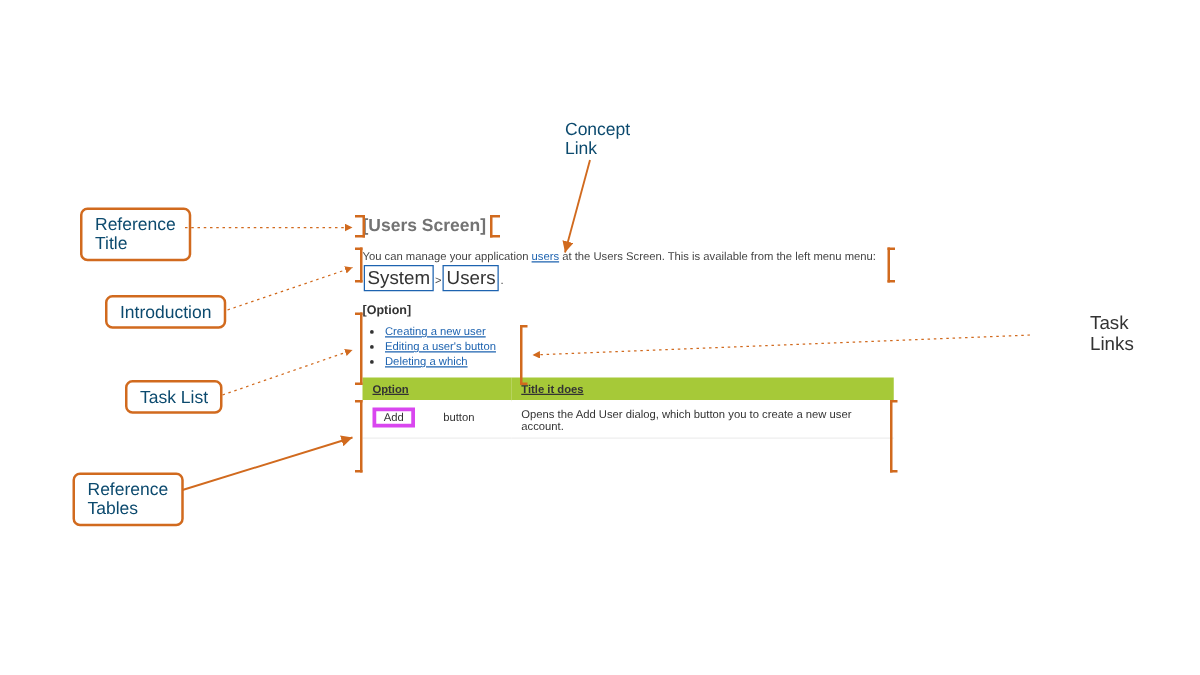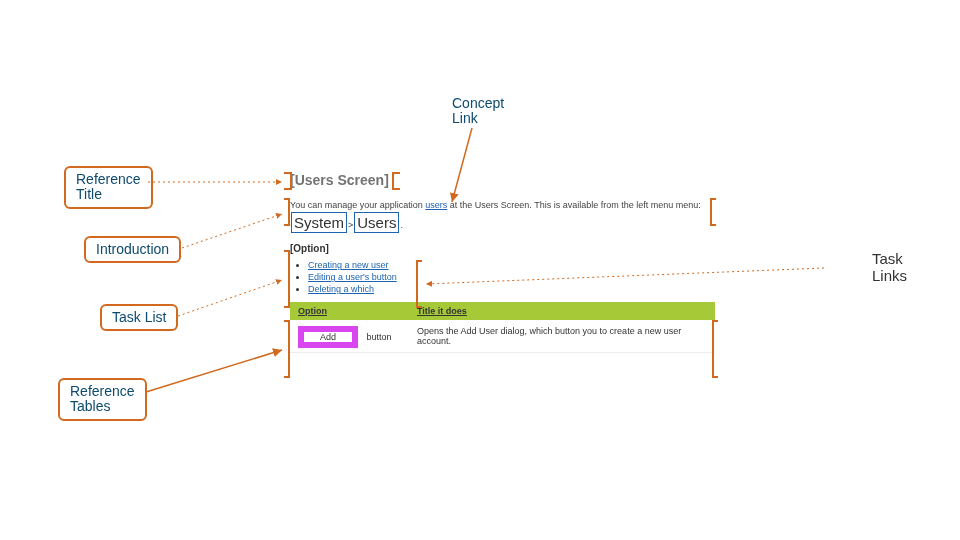--- a/index.html
+++ b/index.html
@@ -83,25 +83,25 @@
     font-weight: bold;
     border-bottom: 2px solid #fff;
     text-decoration: underline;
   }
   table.ref td {
     padding: 4px 8px;
     vertical-align: top;
     border-bottom: 1px solid #eee;
   }
   .add-chip {
-    border: 6px solid #d946ef;
+    border: 3px solid #d946ef;
     color: #333;
     display: inline-block;
-    padding: 0 16px;
-    margin-right: 6px;
+    padding: 0 6px;
+    margin-right: 20px;
   }
   .bracket {
     position: absolute;
     border: 2px solid #d16a1e;
   }
   .bracket.left-open { border-right: none; }
   .bracket.right-open { border-left: none; }
   svg.connectors {
     position: absolute;
     left: 0; top: 0;

